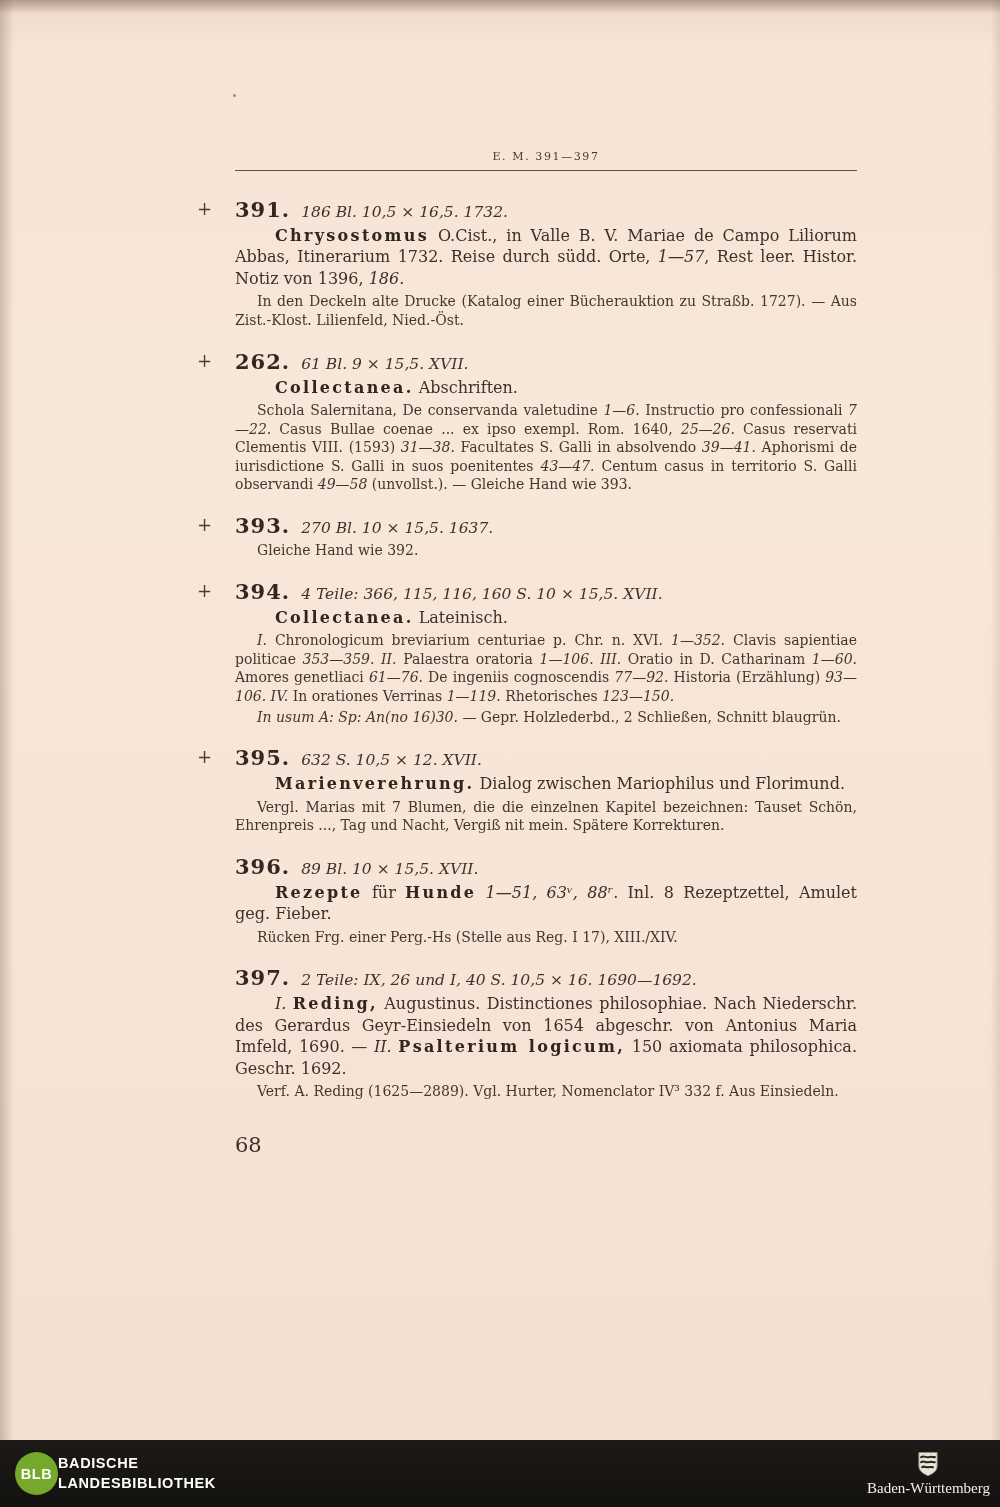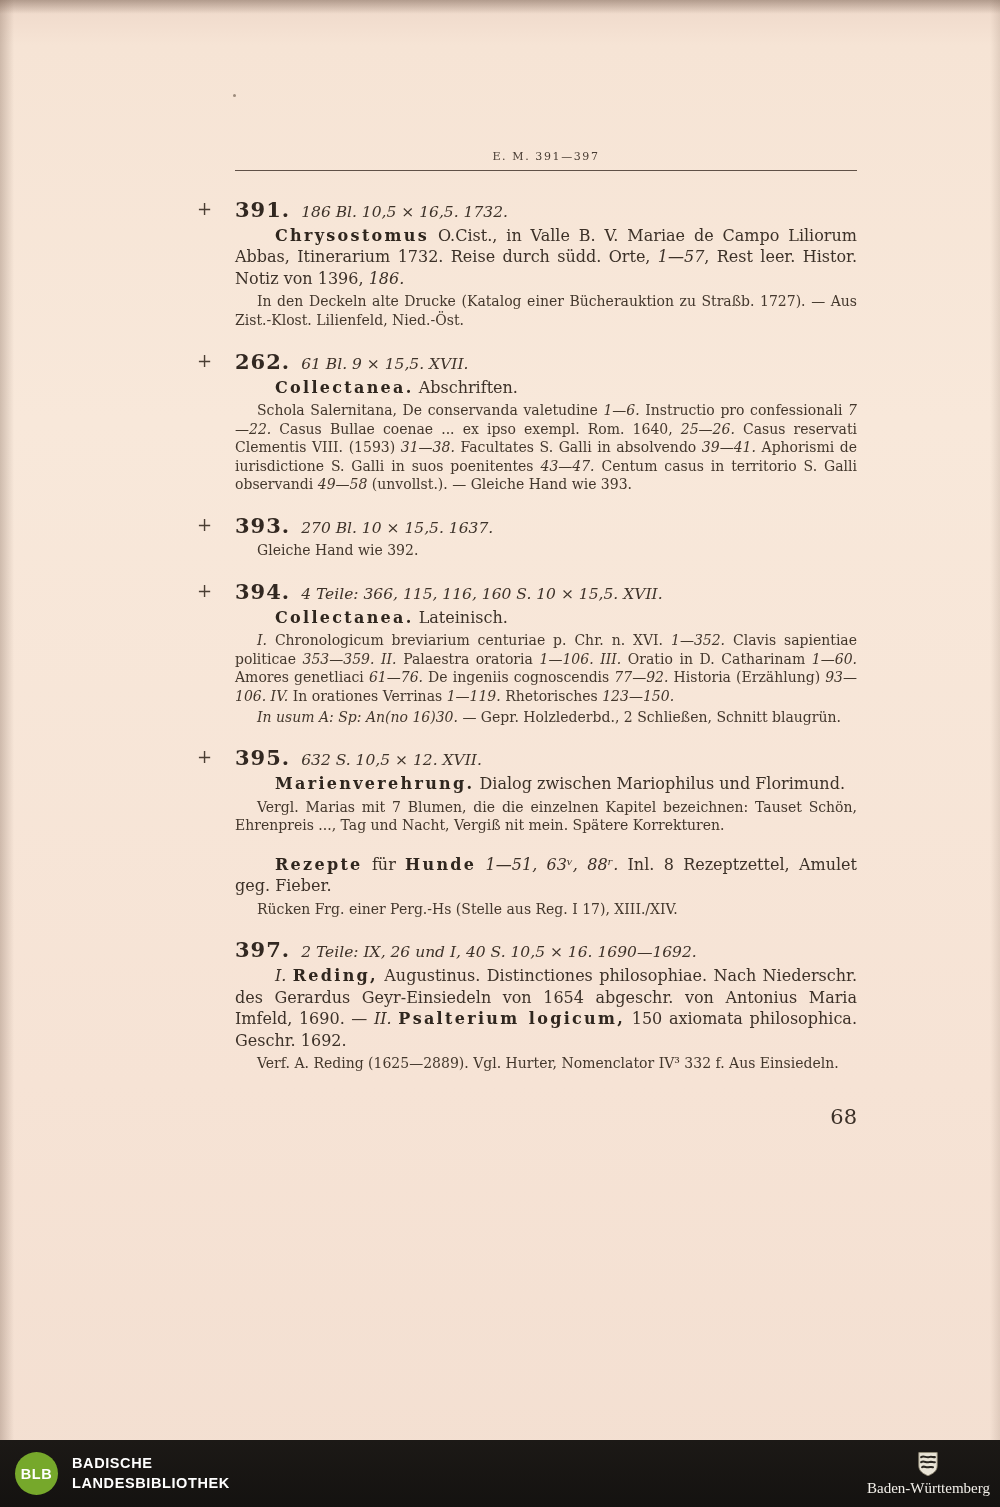--- a/index.html
+++ b/index.html
@@ -52,29 +52,29 @@
   .entry-title {
     margin: 2px 0 3px; font-size: 16px; line-height: 1.34;
     text-align: justify; text-indent: 40px;
   }
   .entry-note {
     margin: 2px 0 0; font-size: 14px; line-height: 1.33;
     text-align: justify; text-indent: 22px; color: #43372c;
   }
   .seg-bold { font-weight: bold; letter-spacing: 2.3px; color: #2f261e; }
   .seg-italic { font-style: italic; }
-  .page-number { text-align: right; font-size: 21px; margin-top: 32px; color: #3c3128; }
+  .page-number { text-align: left; font-size: 21px; margin-top: 32px; color: #3c3128; }
 
   .footer {
     position: absolute; left: 0; right: 0; bottom: 0; height: 67px;
     background: linear-gradient(180deg, #1c1916, #141210);
     display: flex; align-items: center; justify-content: space-between;
     font-family: "Liberation Sans", "DejaVu Sans", sans-serif;
   }
-  .footer-left { display: flex; align-items: center; gap: 14px; padding-left: 15px; }
+  .footer-left { display: flex; align-items: center; gap: 0; padding-left: 15px; }
   .blb-logo {
     width: 43px; height: 43px; border-radius: 50%;
     color: #fff; display: flex; align-items: center; justify-content: center;
     font-weight: bold; font-size: 14.5px; letter-spacing: .5px;
   }
   .library-name {
     color: #ffffff; font-weight: bold; font-size: 14.5px; line-height: 1.32; letter-spacing: .6px;
   }
   .footer-right {
     display: flex; flex-direction: column; align-items: center;
@@ -118,20 +118,21 @@
           <p class="entry-title"><span class="seg-bold">Collectanea.</span><span class="seg-normal"> Lateinisch.</span></p>
           <p class="entry-note"><span class="seg-italic">I.</span><span class="seg-normal"> Chronologicum breviarium centuriae p. Chr. n. XVI. </span><span class="seg-italic">1—352.</span><span class="seg-normal"> Clavis sapientiae politicae </span><span class="seg-italic">353—359. II.</span><span class="seg-normal"> Palaestra oratoria </span><span class="seg-italic">1—106. III.</span><span class="seg-normal"> Oratio in D. Catharinam </span><span class="seg-italic">1—60.</span><span class="seg-normal"> Amores genetliaci </span><span class="seg-italic">61—76.</span><span class="seg-normal"> De ingeniis cognoscendis </span><span class="seg-italic">77—92.</span><span class="seg-normal"> Historia (Erzählung) </span><span class="seg-italic">93—106. IV.</span><span class="seg-normal"> In orationes Verrinas </span><span class="seg-italic">1—119.</span><span class="seg-normal"> Rhetorisches </span><span class="seg-italic">123—150.</span></p>
           <p class="entry-note"><span class="seg-italic">In usum A: Sp: An(no 16)30.</span><span class="seg-normal"> — Gepr. Holzlederbd., 2 Schließen, Schnitt blaugrün.</span></p>
         </div>
         <div class="entry">
           <div class="entry-head"><span class="plus">+</span><span class="num">395.</span><span class="collation">632 S. 10,5 × 12. XVII.</span></div>
           <p class="entry-title"><span class="seg-bold">Marienverehrung.</span><span class="seg-normal"> Dialog zwischen Mariophilus und Florimund.</span></p>
           <p class="entry-note"><span class="seg-normal">Vergl. Marias mit 7 Blumen, die die einzelnen Kapitel bezeichnen: Tauset Schön, Ehrenpreis ..., Tag und Nacht, Vergiß nit mein. Spätere Korrekturen.</span></p>
         </div>
         <div class="entry">
+          <div class="entry-head"><span class="num">396.</span><span class="collation">89 Bl. 10 × 15,5. XVII.</span></div>
           <p class="entry-title"><span class="seg-bold">Rezepte</span><span class="seg-normal"> für </span><span class="seg-bold">Hunde</span><span class="seg-italic"> 1—51, 63ᵛ, 88ʳ.</span><span class="seg-normal"> Inl. 8 Rezeptzettel, Amulet geg. Fieber.</span></p>
           <p class="entry-note"><span class="seg-normal">Rücken Frg. einer Perg.-Hs (Stelle aus Reg. I 17), XIII./XIV.</span></p>
         </div>
         <div class="entry">
           <div class="entry-head"><span class="num">397.</span><span class="collation">2 Teile: IX, 26 und I, 40 S. 10,5 × 16. 1690—1692.</span></div>
           <p class="entry-title"><span class="seg-italic">I. </span><span class="seg-bold">Reding,</span><span class="seg-normal"> Augustinus. Distinctiones philosophiae. Nach Niederschr. des Gerardus Geyr-Einsiedeln von 1654 abgeschr. von Antonius Maria Imfeld, 1690. — </span><span class="seg-italic">II. </span><span class="seg-bold">Psalterium logicum,</span><span class="seg-normal"> 150 axiomata philosophica. Geschr. 1692.</span></p>
           <p class="entry-note"><span class="seg-normal">Verf. A. Reding (1625—2889). Vgl. Hurter, Nomenclator IV³ 332 f. Aus Einsiedeln.</span></p>
         </div>
       </div>
     <div class="page-number">68</div>

